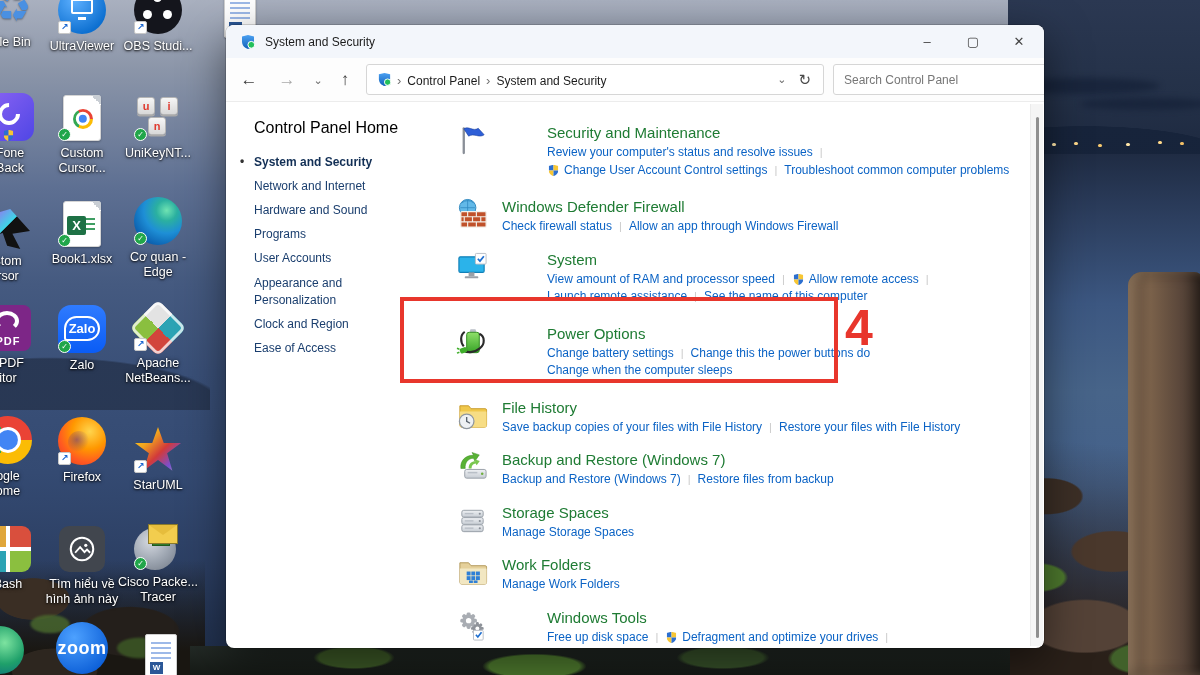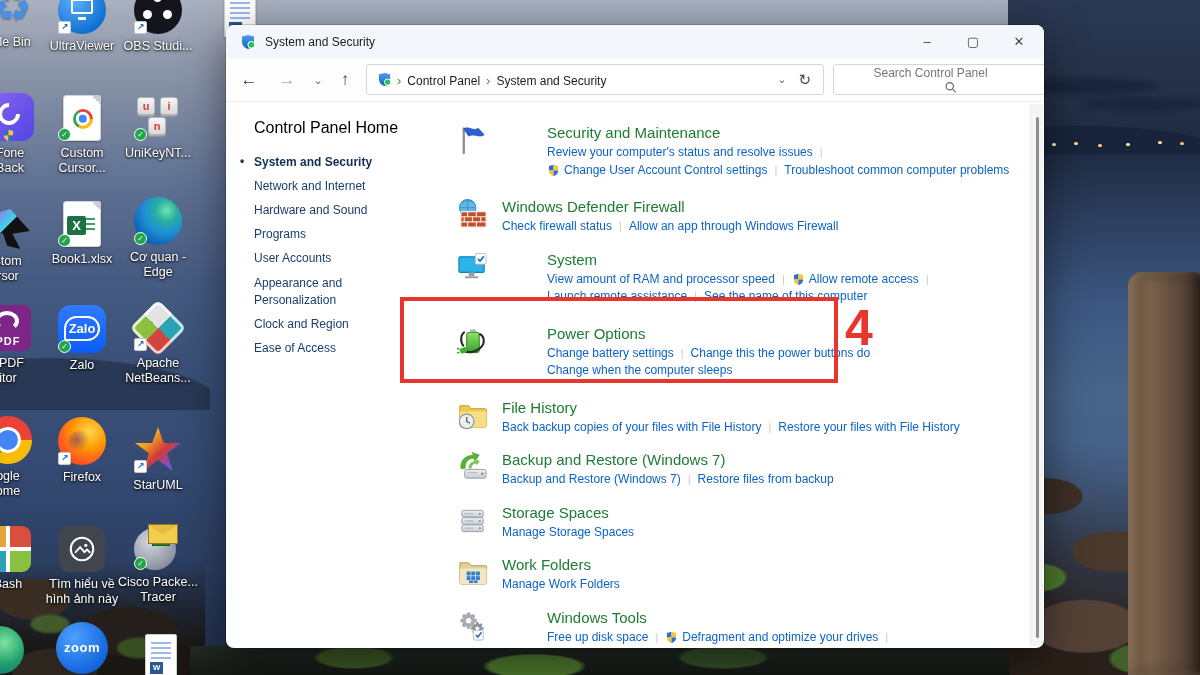--- a/index.html
+++ b/index.html
@@ -100,21 +100,21 @@
   .ic-imgsearch{width:46px;height:46px;border-radius:10px;background:#41464e;display:flex;align-items:center;justify-content:center;}
   .ic-cisco{position:relative;width:48px;height:48px;}
   .ic-cisco .sph{position:absolute;left:0;top:6px;width:42px;height:42px;border-radius:50%;
       background:radial-gradient(circle at 38% 32%,#e6e9ed,#a7aeb7 55%,#787f89 100%);opacity:.9;}
   .ic-cisco .grid{position:absolute;left:18px;top:8px;width:18px;height:16px;background:
       repeating-linear-gradient(0deg,#2f7a2f 0 3px,#57a657 3px 4px),#2f7a2f;border:1px solid #1e5a1e;}
   .ic-cisco .env{position:absolute;left:14px;top:2px;width:30px;height:20px;background:#f2cd4e;border:1.5px solid #8a7a2a;}
   .ic-cisco .env::before{content:"";position:absolute;left:0;top:0;border-left:14px solid transparent;border-right:14px solid transparent;border-top:10px solid #e6bd3c;}
   .ic-greenorb{background:radial-gradient(circle at 60% 35%,#7de3a0,#1fa06a 50%,#0c6e7e 90%);}
   .ic-zoom{width:52px;height:52px;border-radius:50%;background:radial-gradient(circle at 35% 30%,#4da1ff,#0b5ed7 80%);
-      color:#fff;font-weight:bold;font-size:13px;line-height:52px;text-align:center;letter-spacing:.5px;}
+      color:#fff;font-weight:bold;font-size:18px;line-height:52px;text-align:center;letter-spacing:.5px;}
   .ic-worddoc{width:32px;height:44px;background:#fff;border:1px solid #cfcfcf;border-radius:2px;position:relative;box-shadow:0 1px 2px rgba(0,0,0,.3);}
   .ic-worddoc .l{position:absolute;left:5px;right:5px;height:2px;background:#9db9e8;}
   .ic-worddoc .w{position:absolute;left:4px;bottom:3px;width:13px;height:12px;background:#2b5797;color:#fff;font-size:8px;line-height:12px;font-weight:bold;text-align:center;}
 
   
   .win{position:absolute;left:190px;top:25px;width:818px;height:623px;background:#fff;border-radius:8px;
        box-shadow:0 14px 44px rgba(0,0,0,.5),0 0 0 1px rgba(0,0,0,.15);z-index:10;overflow:hidden;margin-left:36px;}
   .titlebar{height:33px;background:#f3f6fb;display:flex;align-items:center;padding:0 0 0 14px;}
   .title-ic{width:16px;height:16px;margin-right:9px;}
   .title-text{font-size:12px;color:#1b1b1b;flex:1;}
@@ -128,21 +128,21 @@
   .nav-arrow.small{font-size:11px;color:#6a6a6a;width:20px;}
   .addr{position:absolute;left:140px;top:6px;width:458px;height:31px;border:1px solid #d6d6d6;border-radius:3px;
         background:#fff;display:flex;align-items:center;padding:0 8px;}
   .addr .shield16{width:15px;height:15px;margin:0 2px 0 2px;}
   .crumb{font-size:12px;color:#1b1b1b;padding:0 3px;white-space:nowrap;}
   .crumb-sep{font-size:13px;color:#707070;padding:0 3px;}
   .addr .spacer{flex:1;}
   .addr-dd{font-size:11px;color:#6a6a6a;padding:0 10px;}
   .addr-refresh{font-size:15px;color:#4a4a4a;padding:0 4px 0 2px;}
   .searchbox{position:absolute;left:607px;top:6px;width:236px;height:31px;border:1px solid #d6d6d6;border-radius:3px;
-             background:#fff;display:flex;align-items:center;padding:0 8px;flex-direction:column;}
+             background:#fff;display:flex;align-items:center;padding:0 8px;}
   .searchbox input{border:none;outline:none;flex:1;font-size:12px;color:#1b1b1b;font-family:inherit;background:transparent;}
   .searchbox input::placeholder{color:#767676;}
   .mag{width:14px;height:14px;}
 
   .win-body{position:absolute;left:0;top:78px;right:0;bottom:0;display:flex;}
   .sidebar{width:230px;padding:16px 0 0 28px;flex:none;}
   .sb-home{font-size:16px;color:#000000;margin-bottom:13px;cursor:pointer;}
   .sb-item{position:relative;font-size:12px;color:#1a3e6e;line-height:17px;padding:3.6px 0;cursor:pointer;max-width:150px;}
   .sb-item.active{font-weight:bold;color:#10optional;}
   .sb-item.active{font-weight:bold;color:#122f55;}
@@ -571,21 +571,21 @@
           <div class="section">
        <div class="sec-ic"><svg viewBox="0 0 34 34" width="33" height="33">
                 <path d="M4 7 h9 l2.5 3 H30 a1.5 1.5 0 0 1 1.5 1.5 V27 a2 2 0 0 1 -2 2 H6 a2 2 0 0 1 -2 -2 Z" fill="#f0c84c" stroke="#c89b2a"></path>
                 <path d="M4 13 H31.5 V27 a2 2 0 0 1 -2 2 H6 a2 2 0 0 1 -2 -2 Z" fill="#f7dd85"></path>
                 <circle cx="11" cy="23" r="7.5" fill="#eef1f4" stroke="#8f979f" stroke-width="1.3"></circle>
                 <path d="M11 18.5 V23 l3.5 2" stroke="#5a6470" stroke-width="1.4" fill="none"></path>
               </svg></div>
        <div class="sec-body">
          <h3 class="sec-title">File History</h3>
          <div class="link-row">
-                <span class="task-link">Back backup copies of your files with File History</span>
+                <span class="task-link">Save backup copies of your files with File History</span>
                 <span class="lsep">|</span>
                 <span class="task-link">Restore your files with File History</span>
               </div>
        </div>
      </div>
           <div class="section">
        <div class="sec-ic"><svg viewBox="0 0 34 34" width="33" height="33">
                 <rect x="9" y="19" width="22" height="9" rx="2" fill="url(#gdrive)" stroke="#99a0a8"></rect>
                 <rect x="12" y="21.5" width="10" height="1.6" fill="#b9bfc7"></rect>
                 <circle cx="27" cy="23.5" r="1.3" fill="#6fae3f"></circle>

